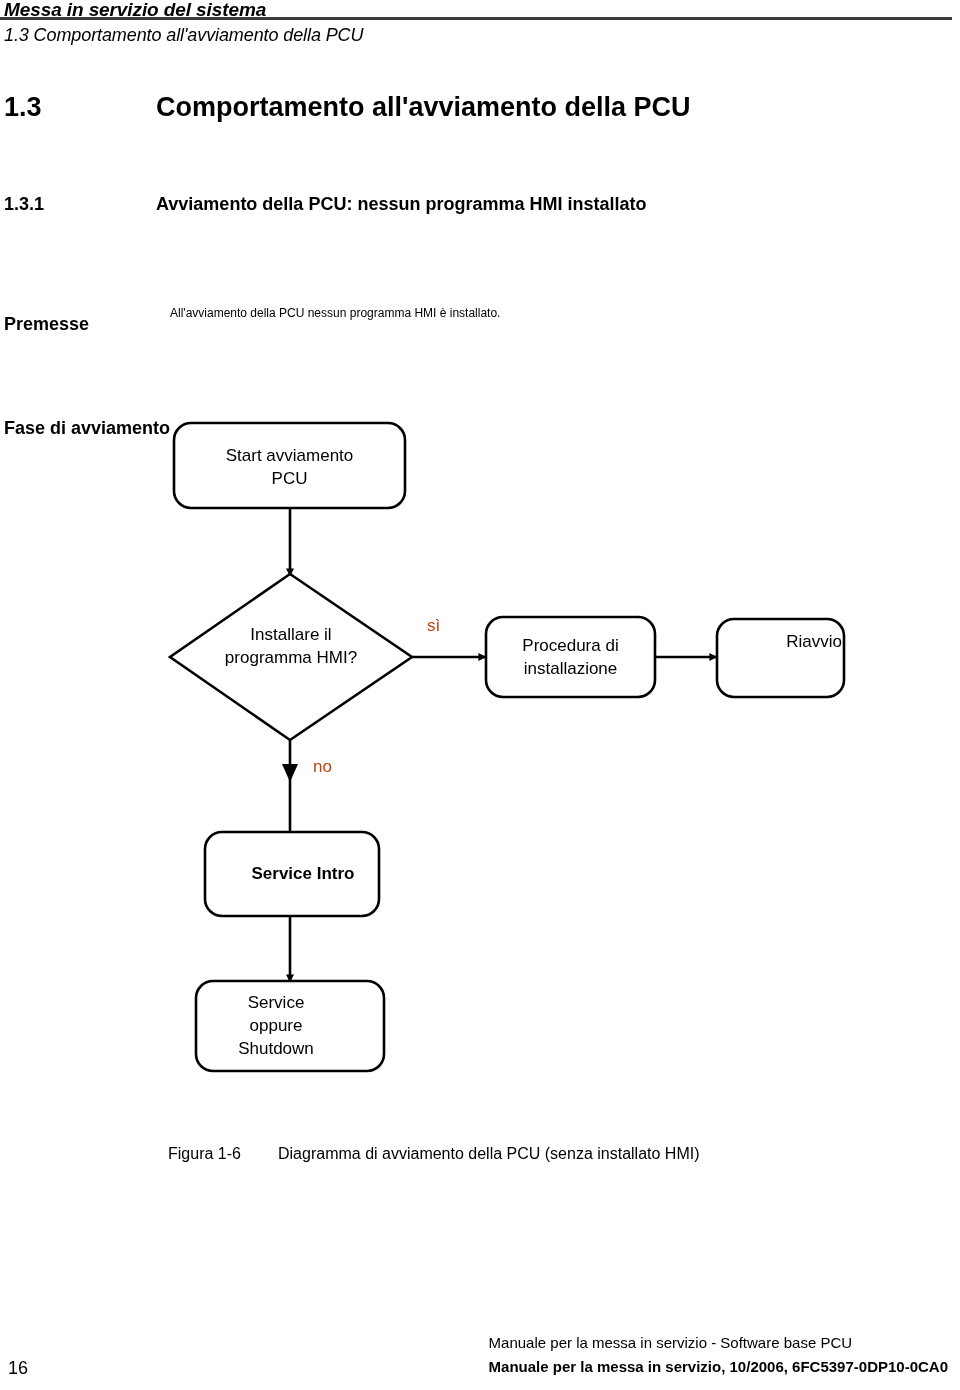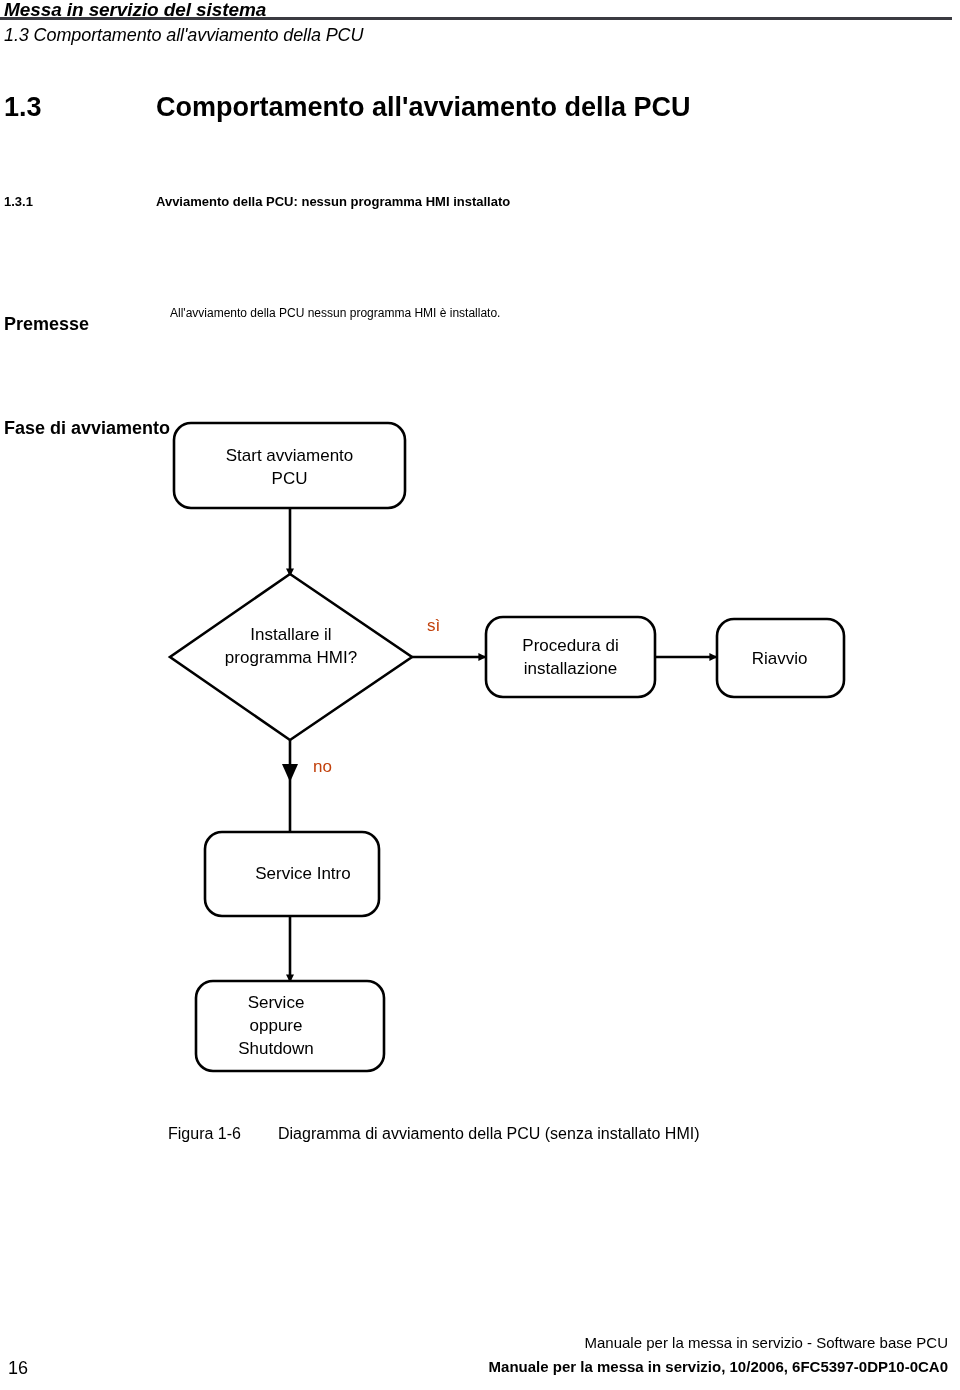--- a/index.html
+++ b/index.html
@@ -61,21 +61,21 @@
     font-weight: bold;
     white-space: nowrap;
   }
   .h1-num { display: inline-block; width: 152px; }
 
   .h2-row {
     position: absolute;
     left: 4px;
     top: 194px;
     width: 920px;
-    font-size: 13px;
+    font-size: 18px;
     font-weight: bold;
     white-space: nowrap;
   }
   .h2-num { display: inline-block; width: 152px; }
 
   
   .side-label {
     position: absolute;
     left: 4px;
     font-size: 18px;
@@ -121,34 +121,34 @@
   }
 
   
   .figure-caption {
     position: absolute;
     left: 168px;
     top: 1125px;
     font-size: 16px;
     white-space: nowrap;
   }
-  .figure-caption .fig-num { display: inline-block; width: 110px; }
+  .figure-caption .fig-num { display: inline-block; width: 110px; margin-top: 20px; }
 
   
   .page-number {
     position: absolute;
     left: 8px;
     top: 1358px;
     font-size: 18px;
   }
   .footer-lines {
     position: absolute;
     right: 12px;
     top: 1331px;
-    text-align: right;
+    text-align: left;
     font-size: 15px;
     line-height: 24px;
   }
   .footer-line-1 { font-weight: normal; }
   .footer-line-2 { font-weight: bold; }
 </style>
 </head>
 <body>
 
 <div class="page-header">
@@ -203,23 +203,23 @@
 
   <div class="node-label" style="left:174px; top:444px; width:231px;">Start avviamento
 PCU</div>
 
   <div class="node-label" style="left:170px; top:623px; width:242px;">Installare il
 programma HMI?</div>
 
   <div class="node-label" style="left:486px; top:634px; width:169px;">Procedura di
 installazione</div>
 
-  <div class="node-label" style="left:717px; top:647px; width:125px;">Riavvio</div>
-
-  <div class="node-label" style="left:205px; top:862px; width:196px;">Service Intro</div>
+  <div class="node-label" style="left:717px; top:630px; width:125px;text-align:right;">Riavvio</div>
+
+  <div class="node-label" style="left:205px; top:862px; width:196px;font-weight:bold;">Service Intro</div>
 
   <div class="node-label" style="left:196px; top:991px; width:160px;">Service
 oppure
 Shutdown</div>
 
   <div class="edge-label" style="left:427px; top:616px;">sì</div>
 
   <div class="edge-label" style="left:313px; top:757px;">no</div>
 </div>
 

